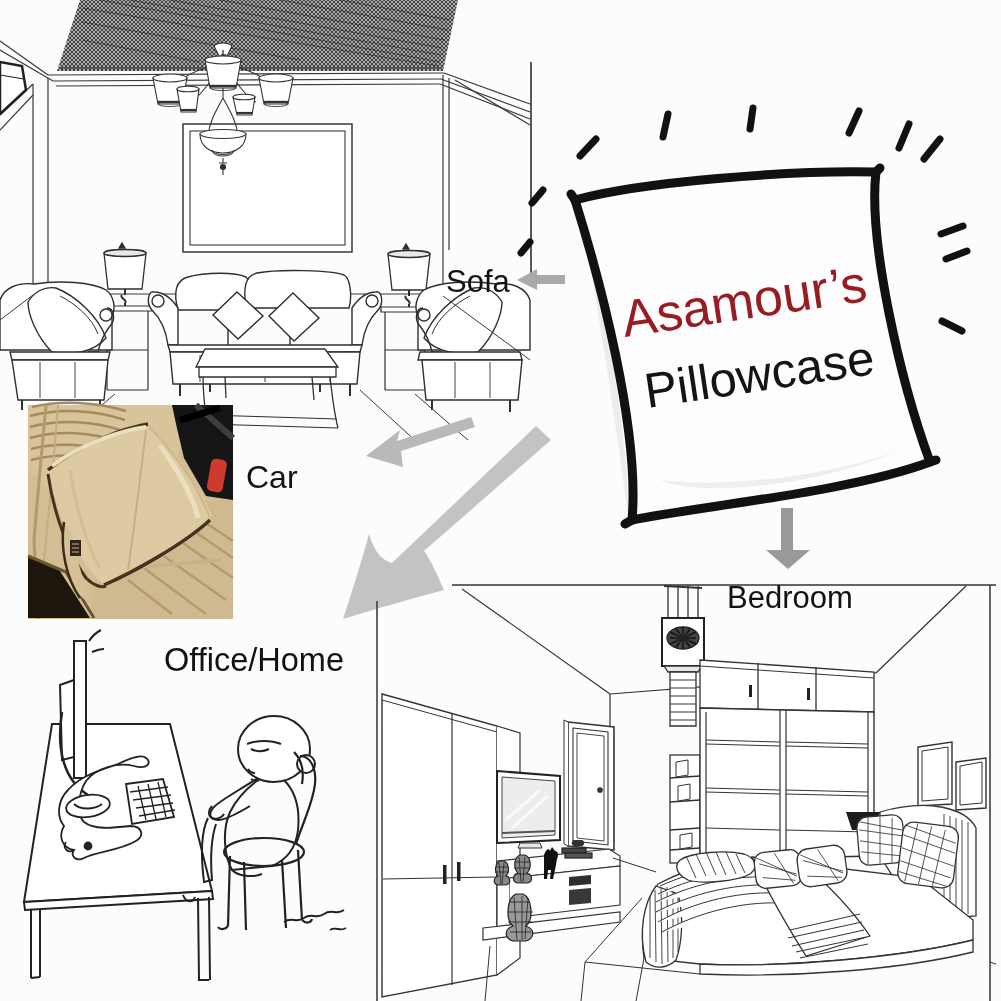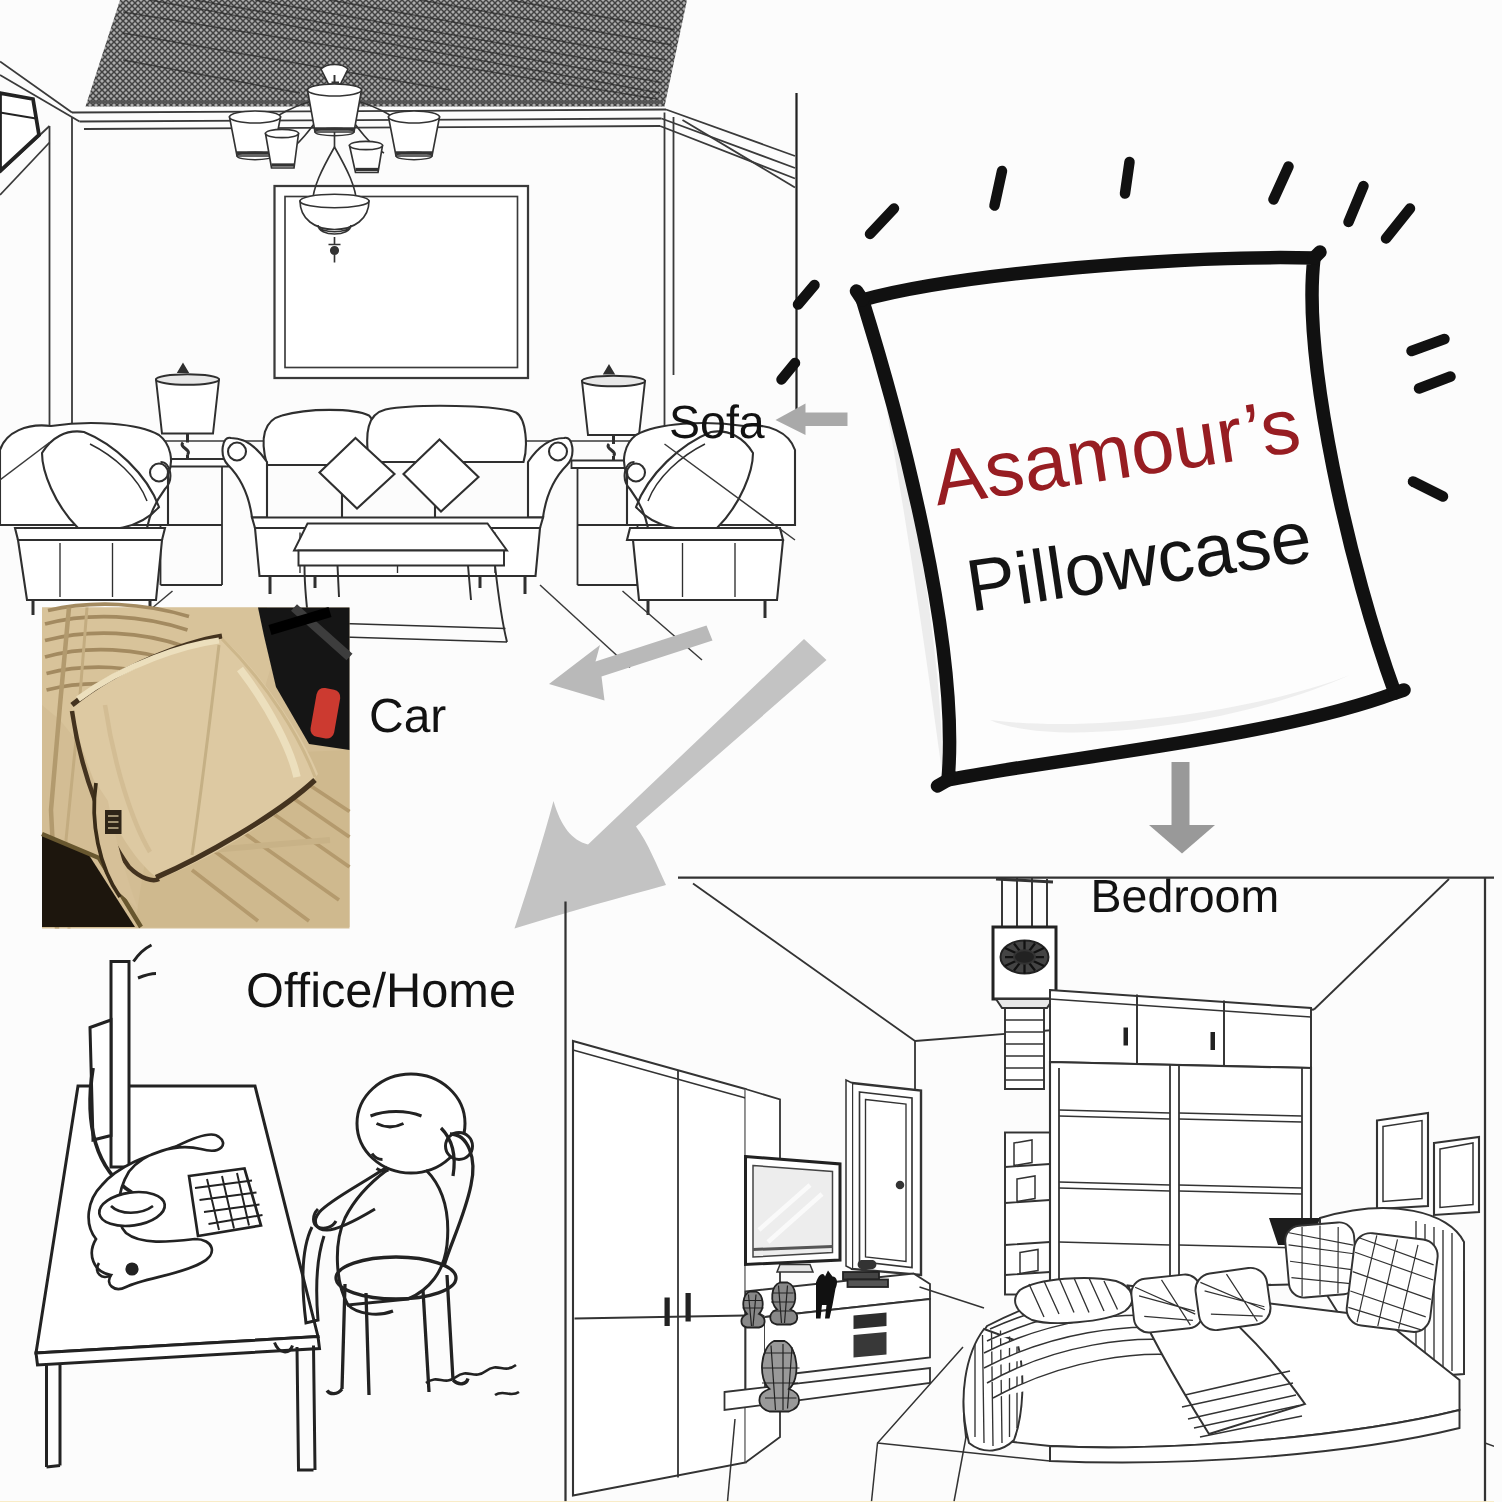--- a/index.html
+++ b/index.html
@@ -1,16 +1,16 @@
 <!DOCTYPE html>
 <html><head>
 <meta charset="utf-8">
 <style>
 html,body{margin:0;padding:0;background:#fcfcfc;font-family:"Liberation Sans",sans-serif;}
-#page{position:relative;width:996px;height:1001px;overflow:hidden;background:#eab308;}
+#page{position:relative;width:996px;height:1001px;overflow:hidden;background:#a21caf;}
 svg{position:absolute;top:0;left:0;}
 </style>
 </head>
 <body>
 <div id="page">
 <svg width="1001" height="1001" viewBox="0 0 1001 1001">
 <defs>
 <pattern id="weave" width="4" height="4" patternUnits="userSpaceOnUse">
 <rect width="4" height="4" fill="#ababab"></rect>
 <path d="M0,0 L4,4 M4,0 L0,4" stroke="#424242" stroke-width="1" fill="none"></path>

